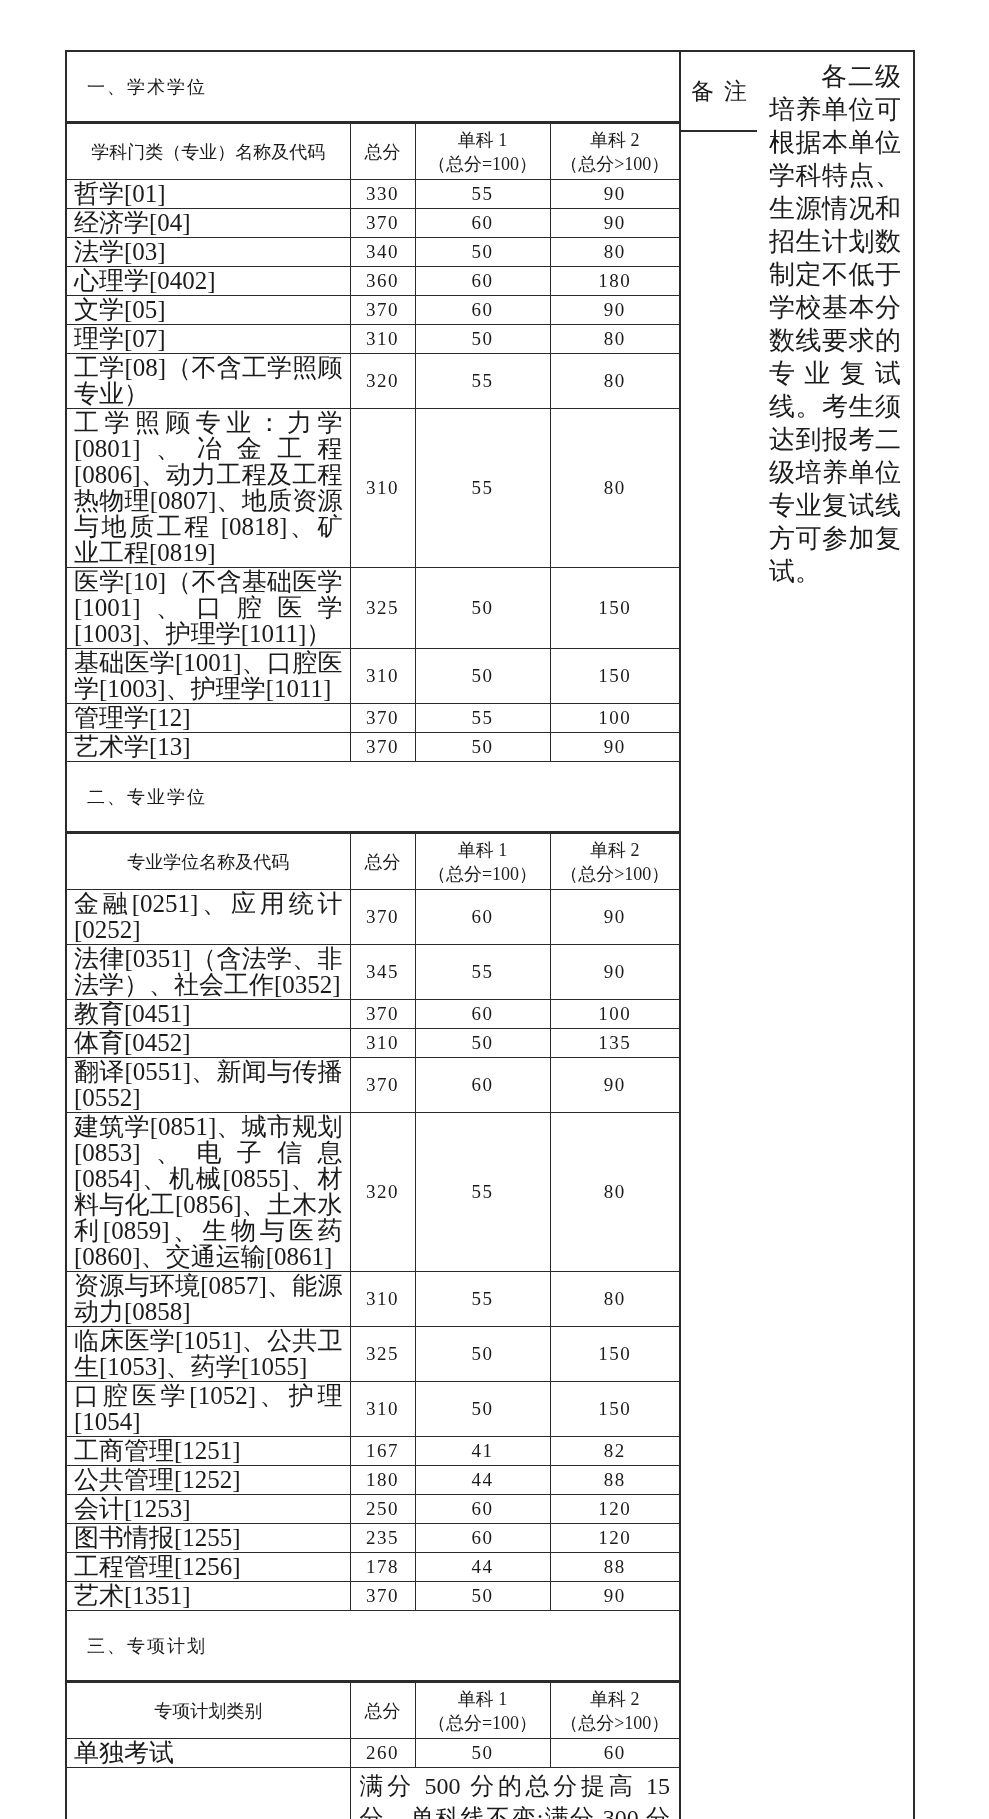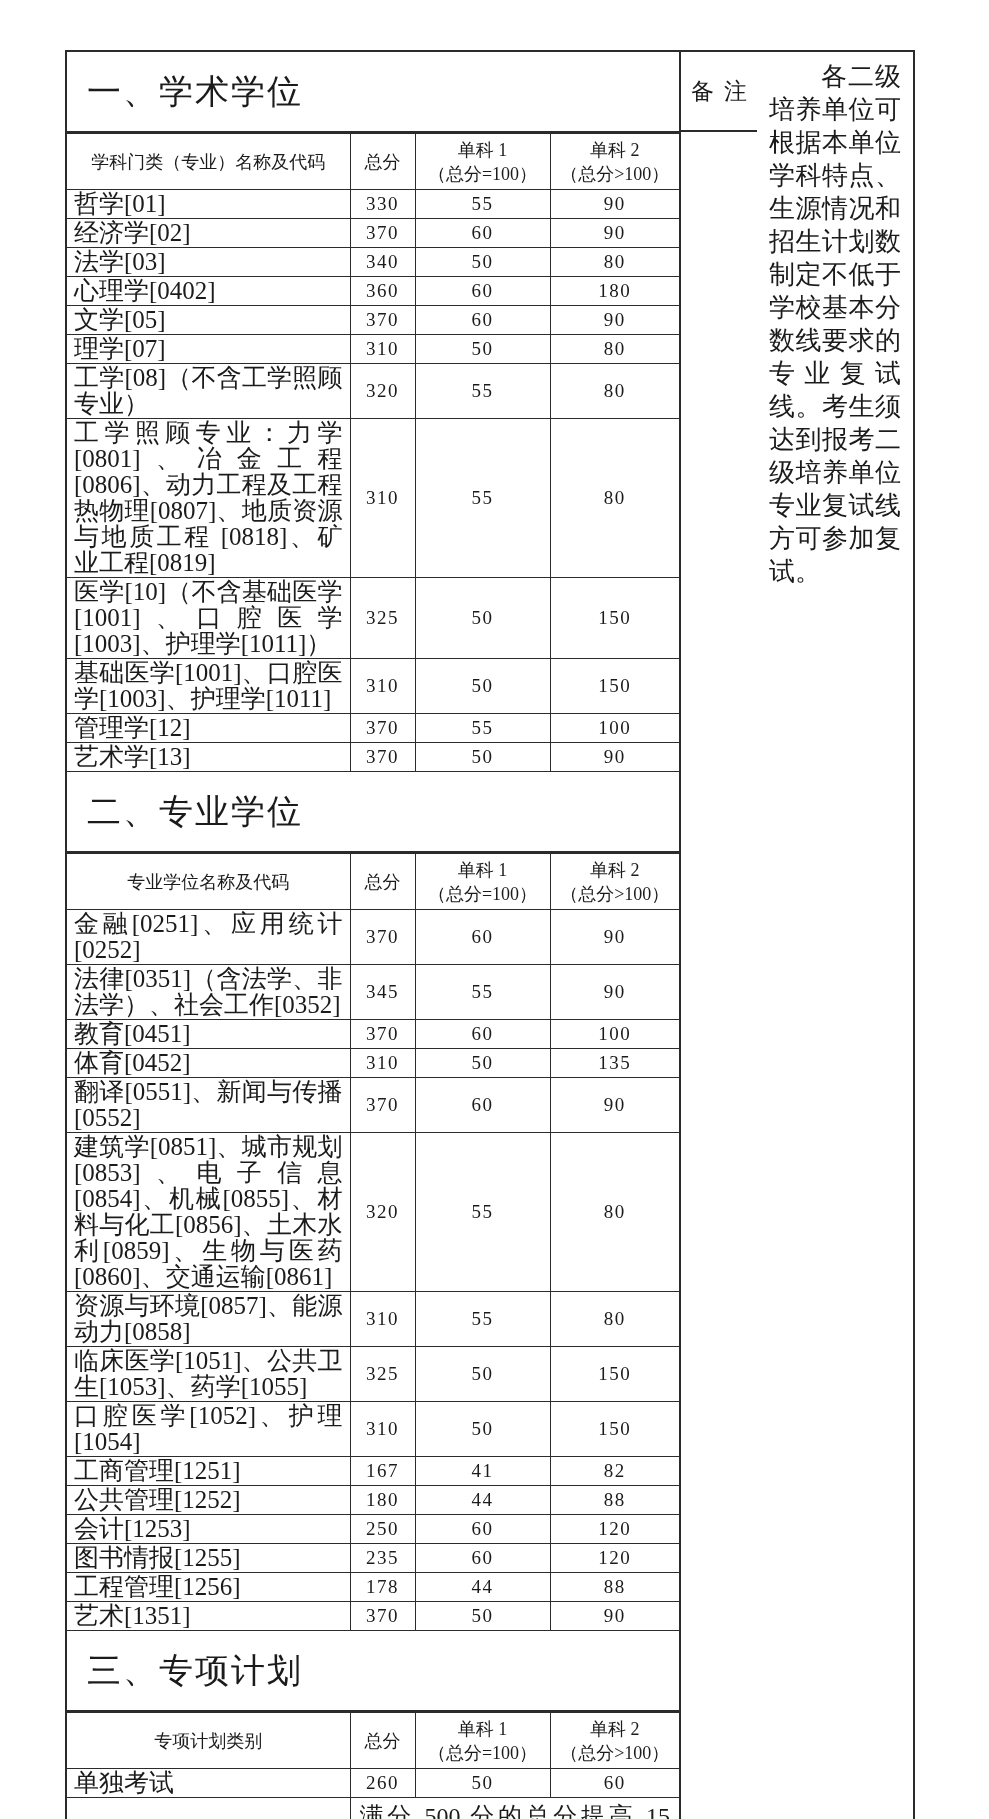--- a/index.html
+++ b/index.html
@@ -31,22 +31,22 @@
     height:80px;border-bottom:2px solid var(--border);
     display:flex;align-items:center;justify-content:center;
     font-size:23px;letter-spacing:10px;text-indent:10px;
   }
   .remarks-body{
     flex:1;padding:8px 12px 0 12px;
     font-size:26px;line-height:33px;
     text-align:justify;text-indent:2em;
   }
   .section-title{
-    height:81px;display:flex;align-items:center;
-    padding-left:20px;font-size:34px;letter-spacing:2px;
+    height:71px;display:flex;align-items:center;
+    padding-left:20px;font-size:18px;letter-spacing:2px;
     border-bottom:2px solid var(--border);
   }
   table{
     width:612px;border-collapse:collapse;table-layout:fixed;
   }
   .score-table:not(:last-child){border-bottom:0;}
   th,td{
     border:1.6px solid var(--border);
     font-weight:normal;
     vertical-align:middle;
@@ -101,21 +101,21 @@
           </tr>
         </thead>
         <tbody>
             <tr>
               <td class="cell-name">哲学[01]</td>
               <td class="cell-num">330</td>
               <td class="cell-num">55</td>
               <td class="cell-num">90</td>
             </tr>
             <tr>
-              <td class="cell-name">经济学[02]</td>
+              <td class="cell-name">经济学[04]</td>
               <td class="cell-num">370</td>
               <td class="cell-num">60</td>
               <td class="cell-num">90</td>
             </tr>
             <tr>
               <td class="cell-name">法学[03]</td>
               <td class="cell-num">340</td>
               <td class="cell-num">50</td>
               <td class="cell-num">80</td>
             </tr>

